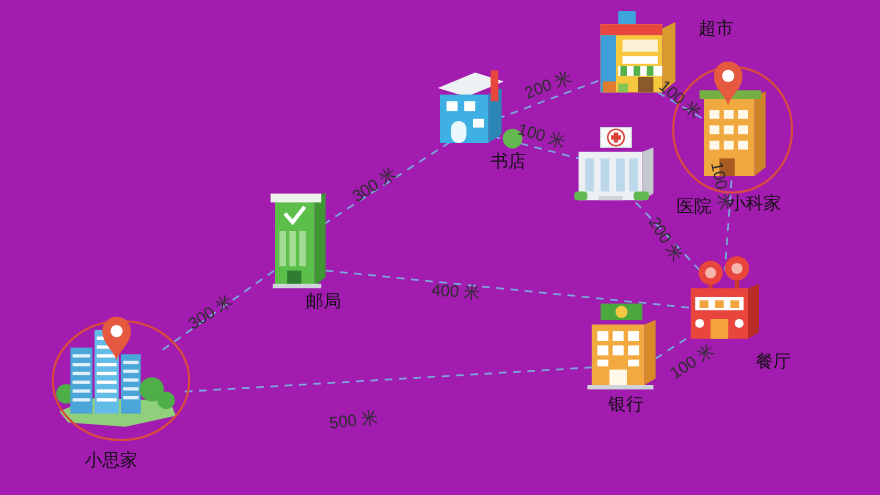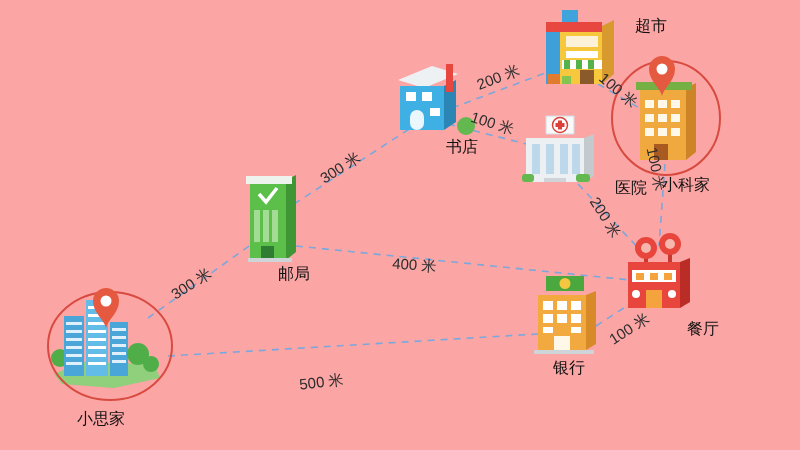--- a/index.html
+++ b/index.html
@@ -1,17 +1,17 @@
 <!DOCTYPE html>
 <html><head>
 <meta charset="utf-8">
 <style>
   html,body{margin:0;padding:0;background:#ffffff;}
   .stage{
-    position:relative;width:800px;height:450px;background:#fca5a5;overflow:hidden;
+    position:relative;width:800px;height:450px;background:#a21caf;overflow:hidden;
     font-family:"Liberation Sans","DejaVu Sans",sans-serif;
   }
   svg{display:block;}
   .edge{stroke:#7aa8dc;stroke-width:1.6;stroke-dasharray:7 6;fill:none;}
   .edge-label{font-size:15px;fill:#2d2d2d;text-anchor:middle;}
   .node-label{font-size:16px;fill:#111111;text-anchor:middle;}
   .highlight{fill:none;stroke:#d84b40;stroke-width:2;}
 </style>
 </head>
 <body>

